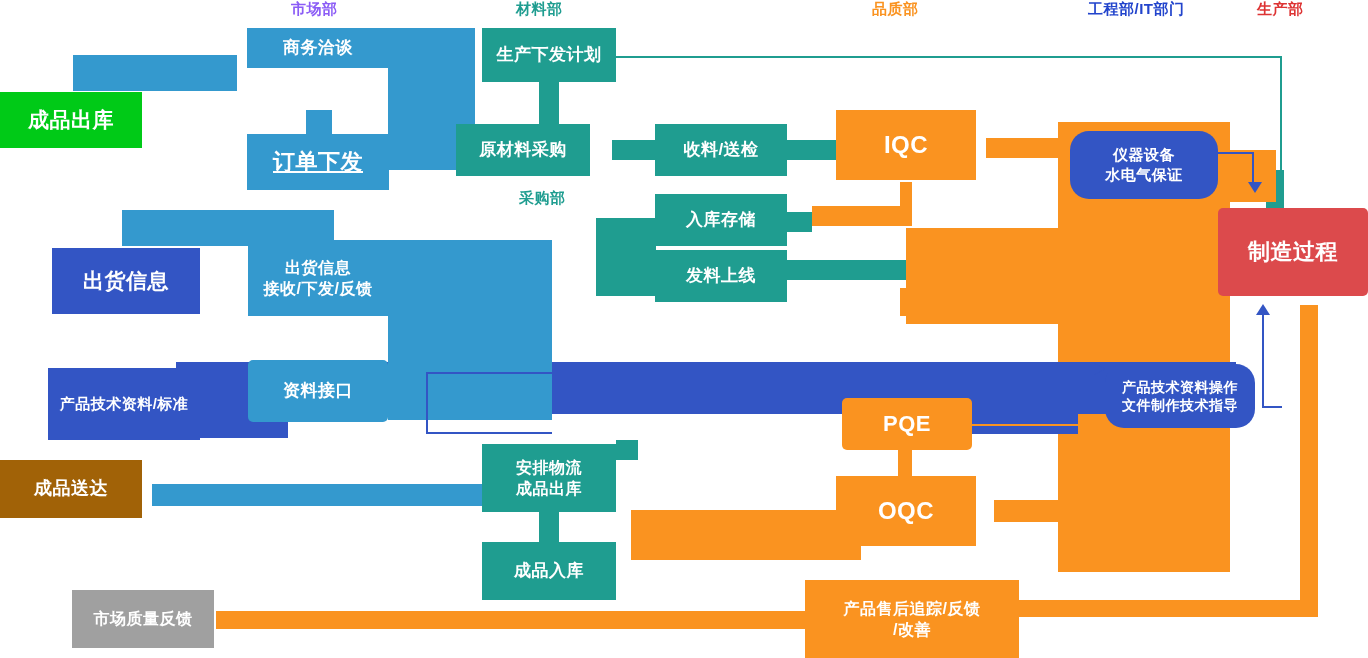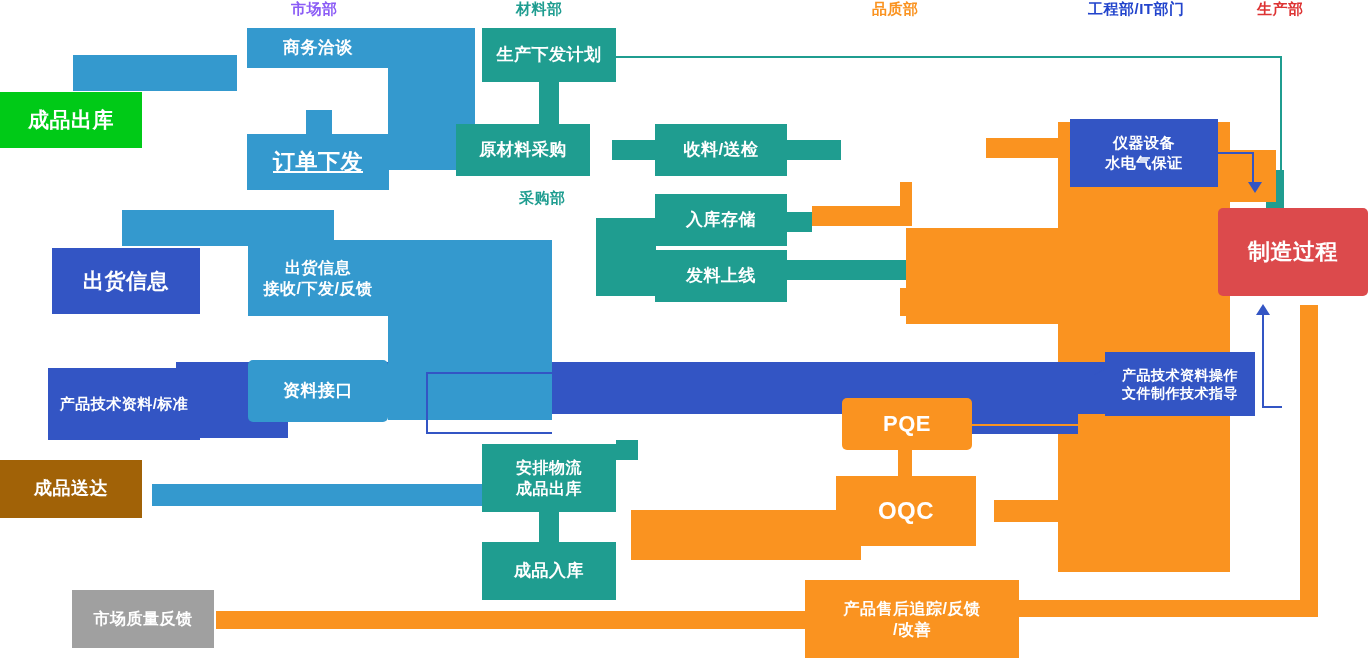--- a/index.html
+++ b/index.html
@@ -44,21 +44,21 @@
   
   .c-sky    { background: #3499ce; }
   .c-teal   { background: #1f9d90; }
   .c-orange { background: #fa9320; }
   .c-blue   { background: #3355c4; }
   .c-red    { background: #dc4a4c; }
   .c-green  { background: #00ca17; }
   .c-lgreen { background: #a16207; }
   .c-grey   { background: #a0a0a0; }
 
-  .rounded { border-radius: 0; }
+  .rounded { border-radius: 19px; margin-top: 12px; }
   .rounded-sm { border-radius: 5px; }
 
   
   .line-teal { position: absolute; border-color: #1f9d90; border-style: solid; border-width: 0; box-sizing: border-box; }
   .line-blue { position: absolute; border-color: #3355c4; border-style: solid; border-width: 0; box-sizing: border-box; }
   .line-orange { position: absolute; border-color: #fa9320; border-style: solid; border-width: 0; box-sizing: border-box; }
 
   .arrow { position: absolute; width: 0; height: 0; }
   .arrow-down-blue { border-left: 7px solid transparent; border-right: 7px solid transparent; border-top: 11px solid #3355c4; }
   .arrow-up-blue   { border-left: 7px solid transparent; border-right: 7px solid transparent; border-bottom: 11px solid #3355c4; }
@@ -150,20 +150,21 @@
   <div class="node c-teal" style="left:482px; top:28px; width:134px; height:54px; font-size:17px;">生产下发计划</div>
 
   <div class="node c-teal" style="left:456px; top:124px; width:134px; height:52px; font-size:17px;">原材料采购</div>
 
   <div class="node c-teal" style="left:655px; top:194px; width:132px; height:52px; font-size:17px;">入库存储</div>
 
   <div class="node c-teal" style="left:655px; top:124px; width:132px; height:52px; font-size:17px;">收料/送检</div>
 
   <div class="node c-teal" style="left:655px; top:250px; width:132px; height:52px; font-size:17px;">发料上线</div>
 
+  <div class="node c-orange" style="left:836px; top:110px; width:140px; height:70px; font-size:24px;">IQC</div>
 
 
   <div class="node c-orange rounded-sm" style="left:842px; top:398px; width:130px; height:52px; font-size:22px;">PQE</div>
 
   <div class="node c-orange" style="left:836px; top:476px; width:140px; height:70px; font-size:24px;">OQC</div>
 
   <div class="node c-blue rounded" style="left:1070px; top:119px; width:148px; height:68px; font-size:15px;">仪器设备
 水电气保证</div>
 
   <div class="node c-red rounded-sm" style="left:1218px; top:208px; width:150px; height:88px; font-size:22px;">制造过程</div>

